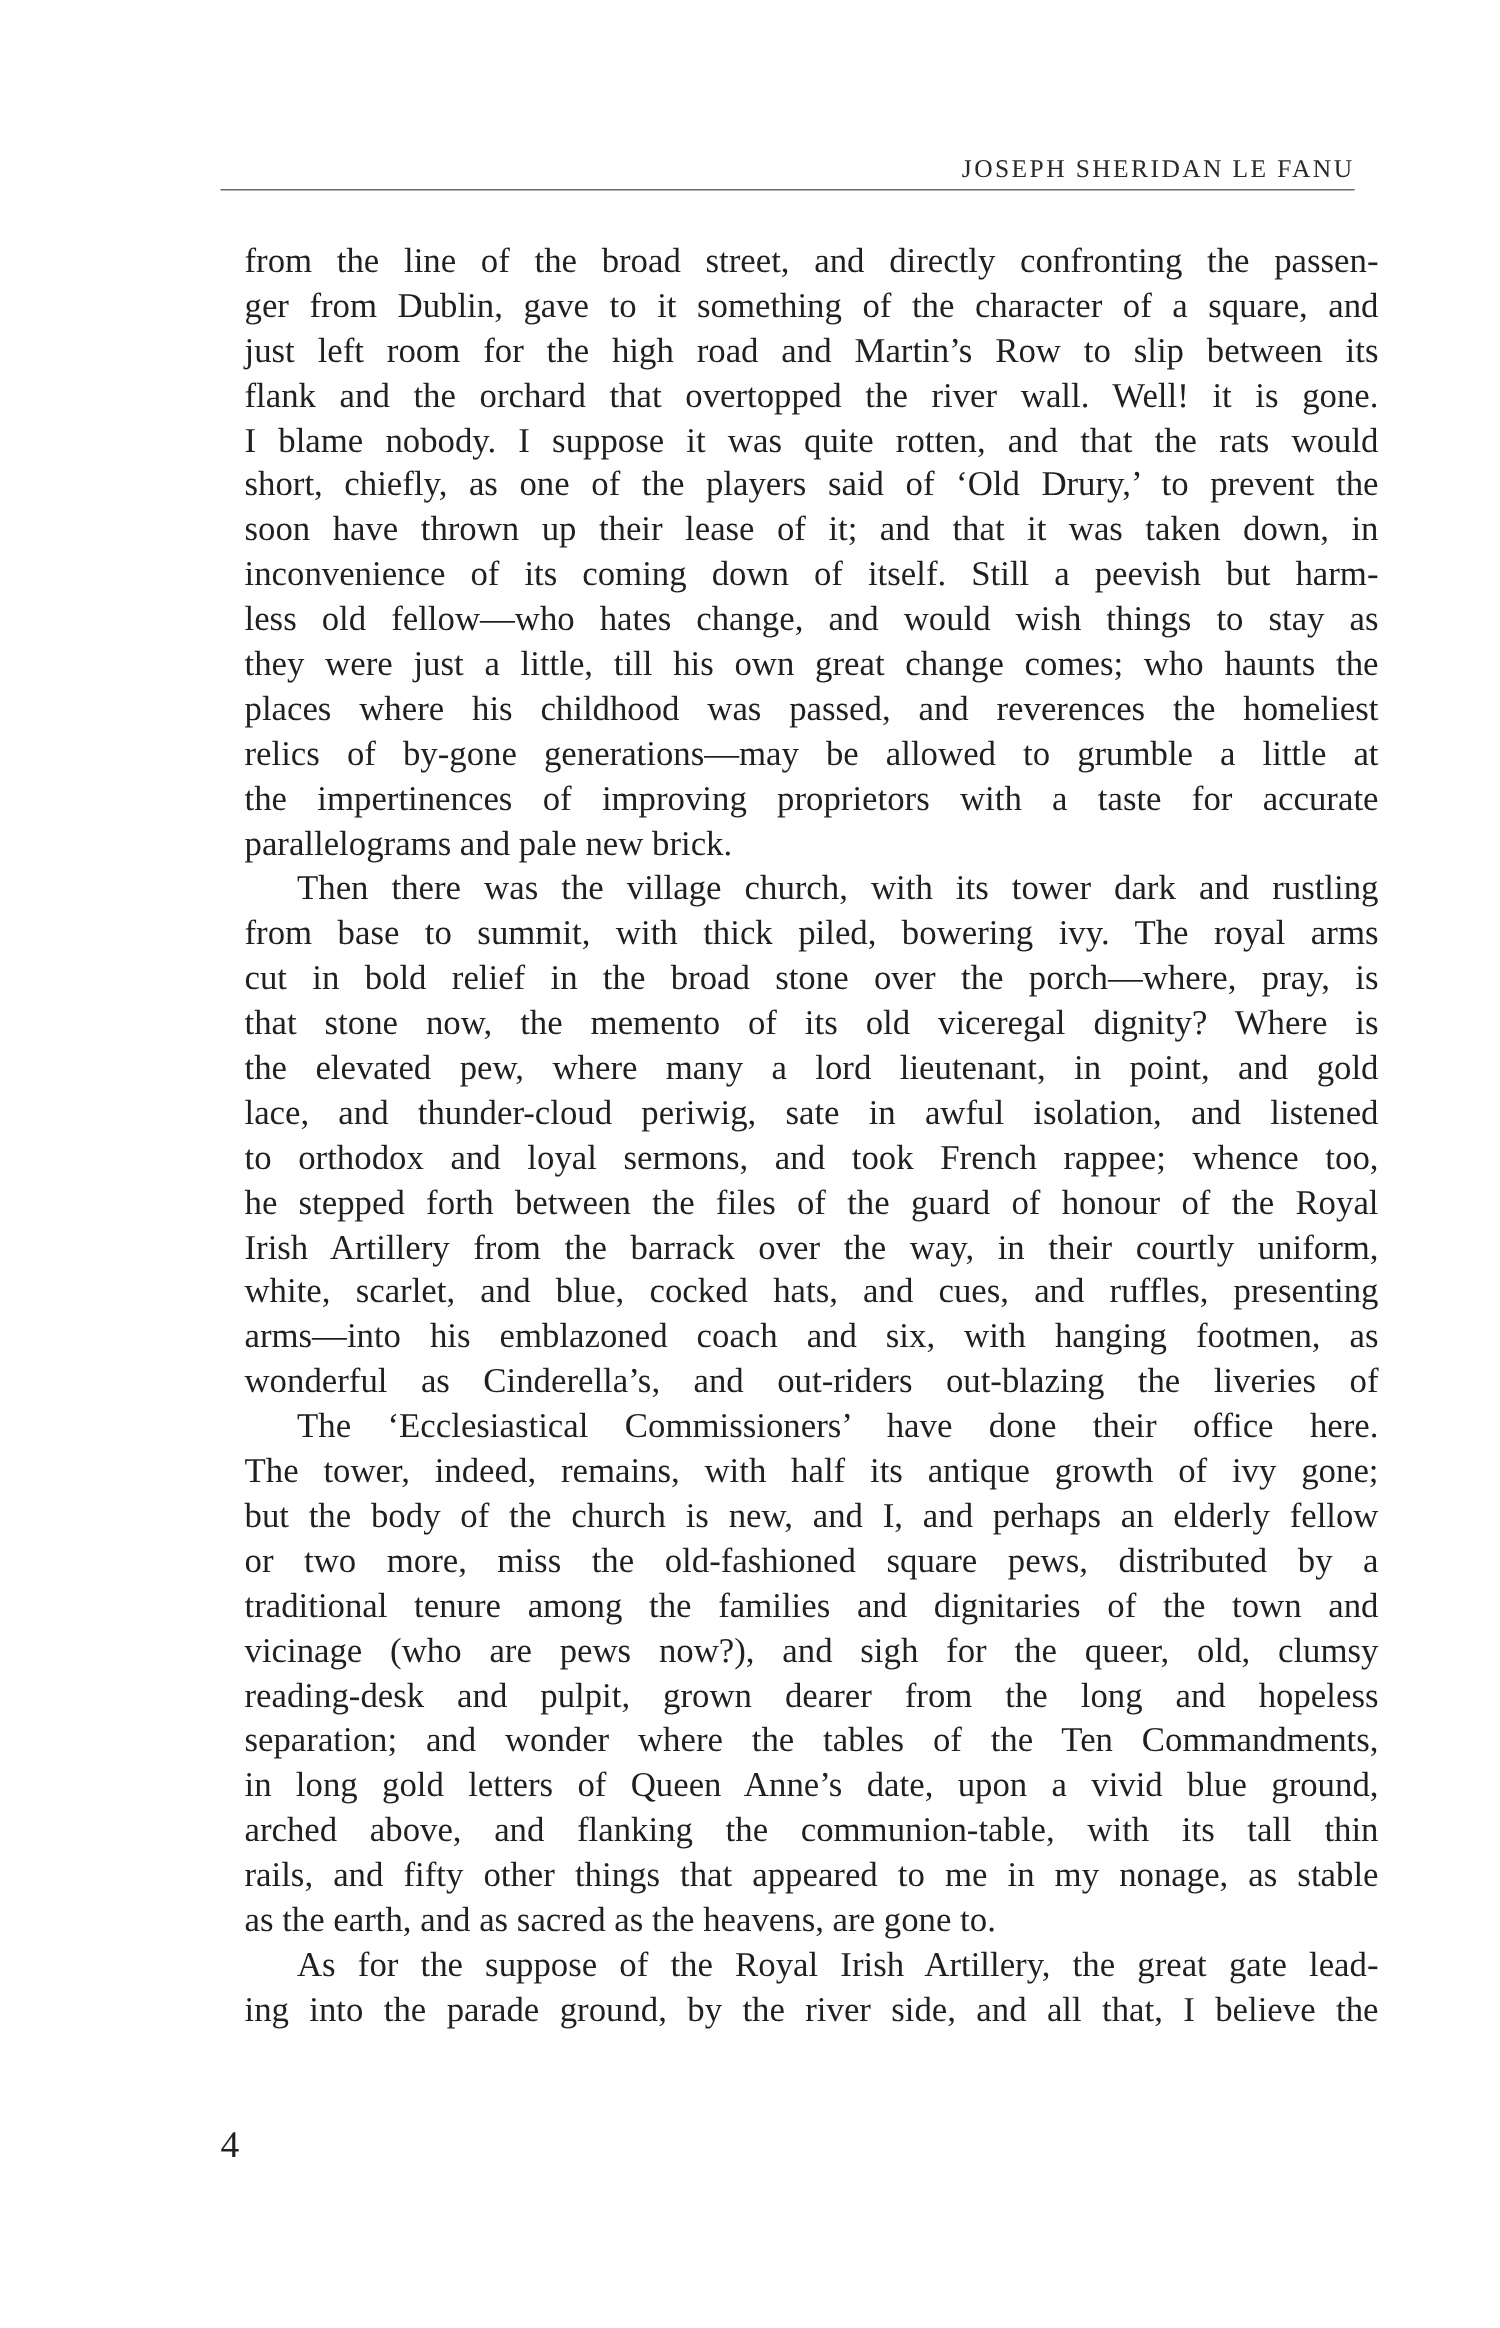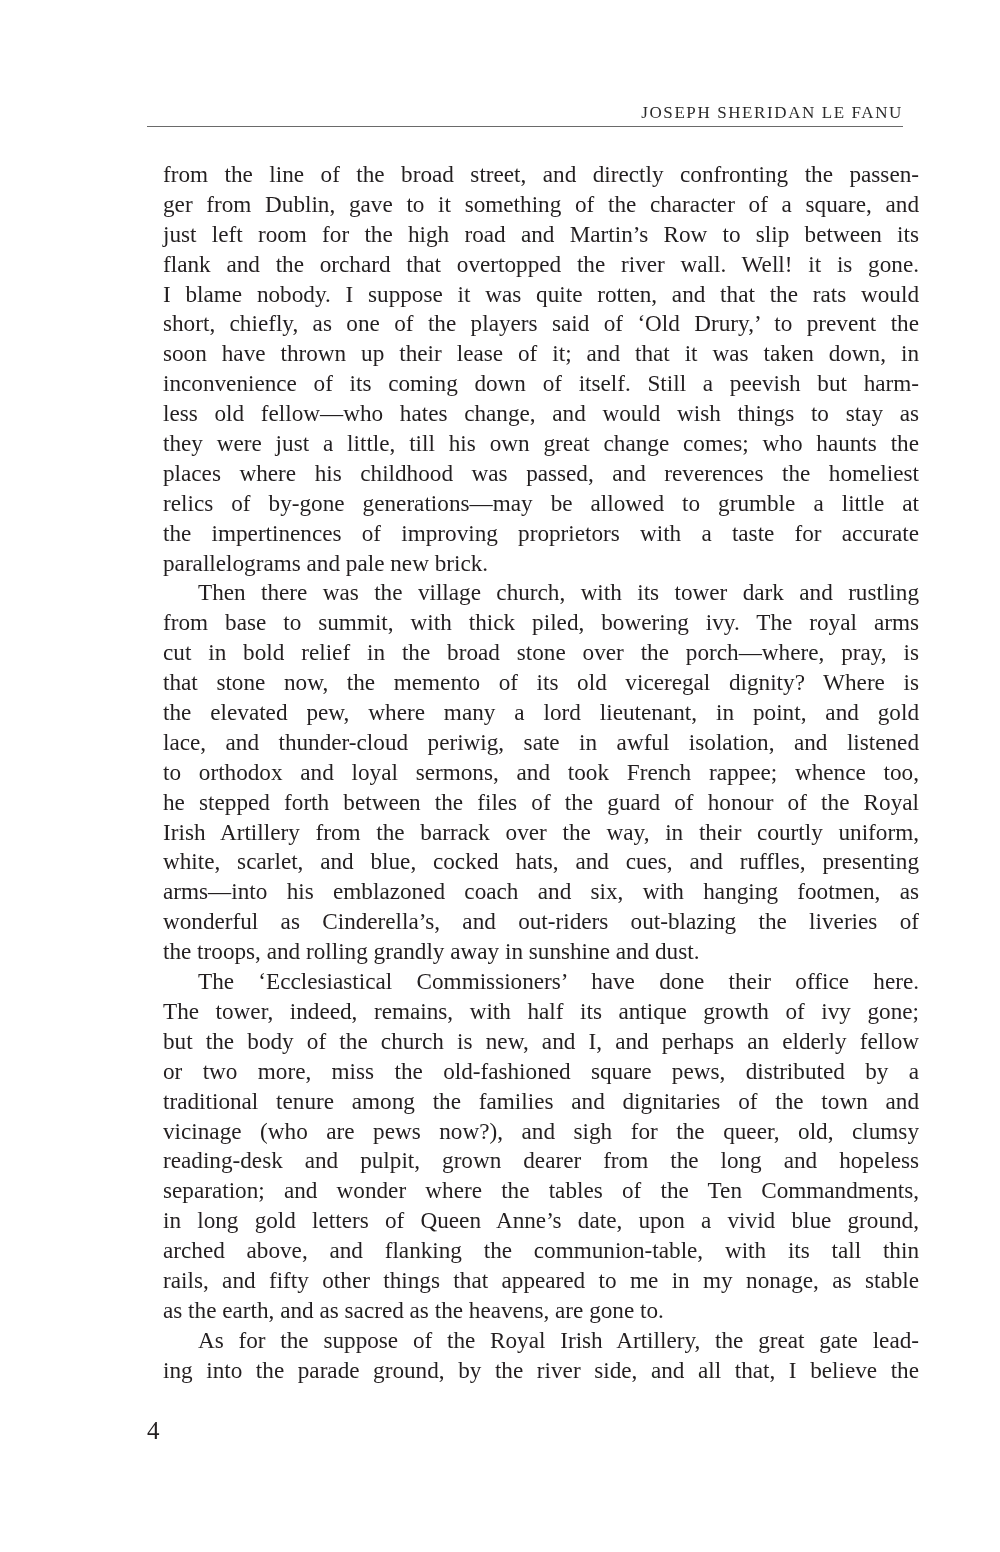--- a/index.html
+++ b/index.html
@@ -59,21 +59,20 @@
         <span class="line">cut in bold relief in the broad stone over the porch—where, pray, is</span>
         <span class="line">that stone now, the memento of its old viceregal dignity? Where is</span>
         <span class="line">the elevated pew, where many a lord lieutenant, in point, and gold</span>
         <span class="line">lace, and thunder-cloud periwig, sate in awful isolation, and listened</span>
         <span class="line">to orthodox and loyal sermons, and took French rappee; whence too,</span>
         <span class="line">he stepped forth between the files of the guard of honour of the Royal</span>
         <span class="line">Irish Artillery from the barrack over the way, in their courtly uniform,</span>
         <span class="line">white, scarlet, and blue, cocked hats, and cues, and ruffles, presenting</span>
         <span class="line">arms—into his emblazoned coach and six, with hanging footmen, as</span>
         <span class="line">wonderful as Cinderella’s, and out-riders out-blazing the liveries of</span>
-        <span class="line last">the troops, and rolling grandly away in sunshine and dust.</span>
       </div>
       <div class="paragraph">
         <span class="line indent">The ‘Ecclesiastical Commissioners’ have done their office here.</span>
         <span class="line">The tower, indeed, remains, with half its antique growth of ivy gone;</span>
         <span class="line">but the body of the church is new, and I, and perhaps an elderly fellow</span>
         <span class="line">or two more, miss the old-fashioned square pews, distributed by a</span>
         <span class="line">traditional tenure among the families and dignitaries of the town and</span>
         <span class="line">vicinage (who are pews now?), and sigh for the queer, old, clumsy</span>
         <span class="line">reading-desk and pulpit, grown dearer from the long and hopeless</span>
         <span class="line">separation; and wonder where the tables of the Ten Commandments,</span>

